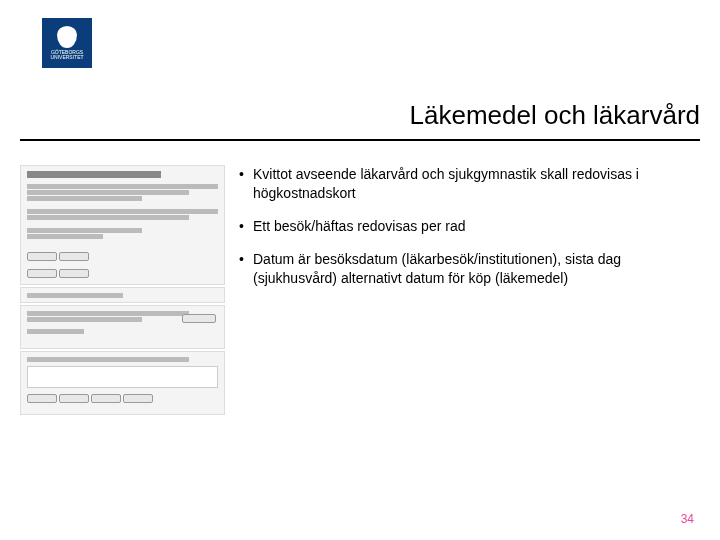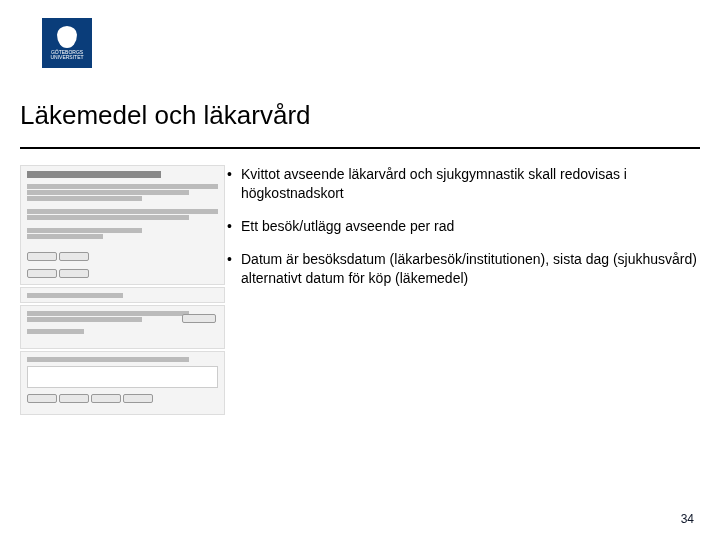--- a/index.html
+++ b/index.html
@@ -34,30 +34,31 @@
     margin-bottom: 2px;
   }
   .title {
     position: absolute;
     top: 100px;
     left: 20px;
     font-size: 26px;
     font-weight: 400;
     color: #000;
     border-bottom: 2px solid #000;
-    padding-bottom: 16px;
+    padding-bottom: 8px;
     width: 680px;
+    text-align: right;
   }
   .content {
     position: absolute;
     top: 165px;
     left: 20px;
     width: 680px;
     display: flex;
-    gap: 2px;
+    gap: 14px;
   }
   .thumbnail {
     width: 205px;
     flex-shrink: 0;
     display: flex;
     flex-direction: column;
     gap: 2px;
   }
   .thumb-box {
     background: #f4f4f4;
@@ -96,21 +97,21 @@
     position: absolute;
     left: 0;
     top: 0;
     color: #000;
   }
   .page-num {
     position: absolute;
     bottom: 14px;
     right: 26px;
     font-size: 12px;
-    color: #0f172a;
+    color: #ec4899;
   }
 </style>
 </head>
 <body>
 
 <div class="logo">
   <div class="logo-crest"></div>
   <div>GÖTEBORGS</div>
   <div>UNIVERSITET</div>
 </div>
@@ -150,18 +151,18 @@
       <div class="thumb-line med"></div>
       <div style="height:3px;"></div>
       <div style="background:#fff;border:1px solid #ccc;height:22px;"></div>
       <div style="height:4px;"></div>
       <span class="thumb-btn"></span><span class="thumb-btn"></span><span class="thumb-btn"></span><span class="thumb-btn"></span>
     </div>
   </div>
 
   <ul class="bullets">
     <li>Kvittot avseende läkarvård och sjukgymnastik skall redovisas i högkostnadskort</li>
-    <li>Ett besök/utlägg avseende per rad</li>
+    <li>Ett besök/häftas redovisas per rad</li>
     <li>Datum är besöksdatum (läkarbesök/institutionen), sista dag (sjukhusvård) alternativt datum för köp (läkemedel)</li>
   </ul>
 </div>
 
 <div class="page-num">34</div>
 
 </body></html>

